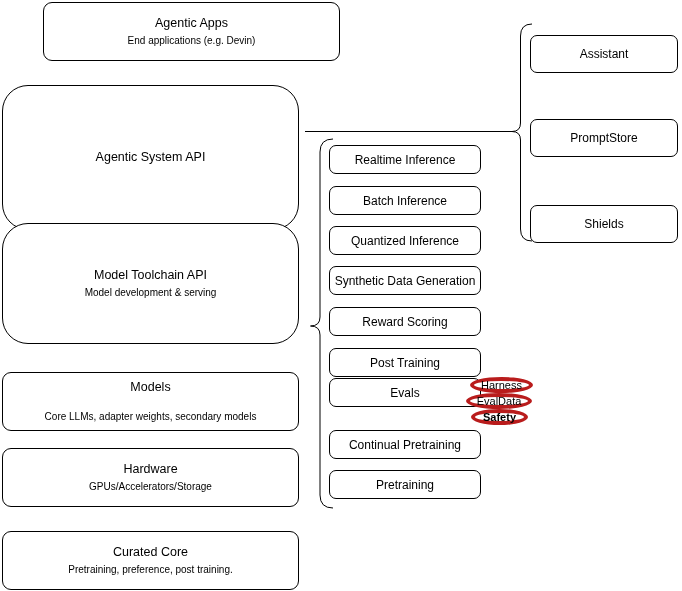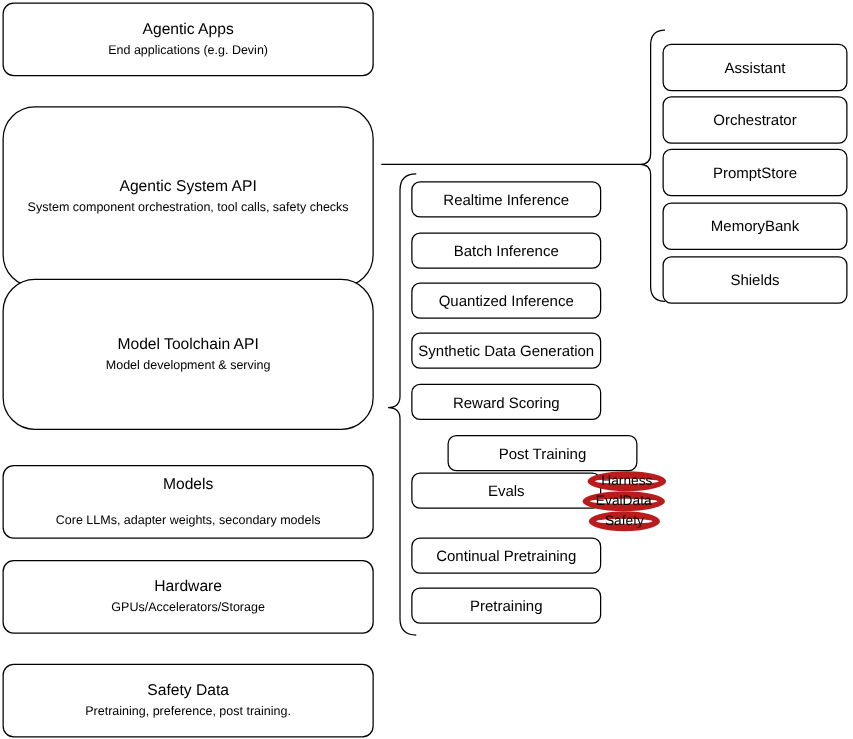--- a/index.html
+++ b/index.html
@@ -37,21 +37,21 @@
     border-radius: 7px;
     font-size: 12px;
     z-index: 2;
   }
   .mid-col   { left: 329px; width: 152px; height: 29px; }
   .right-col { left: 530px; width: 148px; height: 38px; }
   .tag-oval {
     position: absolute;
     box-sizing: border-box;
     background: #ffffff;
-    border: 6px solid #b91c1c;
+    border: 4px solid #b91c1c;
     border-radius: 50%;
     display: flex;
     align-items: center;
     justify-content: center;
     font-size: 11px;
     white-space: nowrap;
     z-index: 3;
   }
   #connector-layer {
     position: absolute;
@@ -68,97 +68,90 @@
 
   <svg id="connector-layer" width="682" height="591" viewBox="0 0 682 591">
 
     <path d="M 305 131.5 L 512 131.5" stroke="#000000" stroke-width="1" fill="none"></path>
 
     <path d="M 333 139 Q 320 139 320 152 L 320 317 Q 320 326 310.5 326 Q 320 326 320 335 L 320 495 Q 320 508 333 508" stroke="#000000" stroke-width="1" fill="none"></path>
 
     <path d="M 532 24 Q 520.5 24 520.5 36 L 520.5 123 Q 520.5 131.5 512 131.5 Q 520.5 131.5 520.5 140 L 520.5 229 Q 520.5 241 532 241" stroke="#000000" stroke-width="1" fill="none"></path>
   </svg>
 
-  <div class="node big-node left-col" style="top:2px;height:59px;">
+  <div class="node big-node left-col" style="top:2px;height:59px;margin-left:41px;">
     <div class="title">Agentic Apps</div>
     <div class="subtitle">End applications (e.g. Devin)</div>
   </div>
 
   <div class="node xl-node left-col" style="top:85px;height:145px;">
     <div class="title">Agentic System API</div>
-    <div class="subtitle">System component orchestration, tool calls, safety checks</div>
   </div>
 
   <div class="node xl-node left-col" style="top:223px;height:121px;">
     <div class="title">Model Toolchain API</div>
     <div class="subtitle">Model development &amp; serving</div>
   </div>
 
   <div class="node big-node left-col" style="top:372px;height:59px;gap:12px;">
     <div class="title">Models</div>
     <div class="subtitle">Core LLMs, adapter weights, secondary models</div>
   </div>
 
   <div class="node big-node left-col" style="top:448px;height:59px;">
     <div class="title">Hardware</div>
     <div class="subtitle">GPUs/Accelerators/Storage</div>
   </div>
 
   <div class="node big-node left-col" style="top:531px;height:59px;">
-    <div class="title">Safety Data</div>
+    <div class="title">Curated Core</div>
     <div class="subtitle">Pretraining, preference, post training.</div>
   </div>
 
   <div class="node sm-node mid-col" style="top:145px;">
     <span>Realtime Inference</span>
   </div>
   <div class="node sm-node mid-col" style="top:186px;">
     <span>Batch Inference</span>
   </div>
   <div class="node sm-node mid-col" style="top:226px;">
     <span>Quantized Inference</span>
   </div>
   <div class="node sm-node mid-col" style="top:266px;">
     <span>Synthetic Data Generation</span>
   </div>
   <div class="node sm-node mid-col" style="top:307px;">
     <span>Reward Scoring</span>
   </div>
-  <div class="node sm-node mid-col" style="top:348px;margin-left:29px;">
+  <div class="node sm-node mid-col" style="top:348px;">
     <span>Post Training</span>
   </div>
   <div class="node sm-node mid-col" style="top:378px;">
     <span>Evals</span>
   </div>
   <div class="node sm-node mid-col" style="top:430px;">
     <span>Continual Pretraining</span>
   </div>
   <div class="node sm-node mid-col" style="top:470px;">
     <span>Pretraining</span>
   </div>
 
   <div class="tag-oval" style="left:470px;top:377px;width:63px;height:16px;">
     <span>Harness</span>
   </div>
   <div class="tag-oval" style="left:466px;top:393px;width:66px;height:16px;">
     <span>EvalData</span>
   </div>
-  <div class="tag-oval" style="left:471px;top:409px;width:57px;height:16px;">
+  <div class="tag-oval" style="left:471px;top:409px;width:57px;height:16px;font-weight:bold;">
     <span>Safety</span>
   </div>
 
   <div class="node sm-node right-col" style="top:35px;">
     <span>Assistant</span>
   </div>
-  <div class="node sm-node right-col" style="top:77px;">
-    <span>Orchestrator</span>
-  </div>
   <div class="node sm-node right-col" style="top:119px;">
     <span>PromptStore</span>
-  </div>
-  <div class="node sm-node right-col" style="top:162px;">
-    <span>MemoryBank</span>
   </div>
   <div class="node sm-node right-col" style="top:205px;">
     <span>Shields</span>
   </div>
 
 </div>
 
 </body></html>

